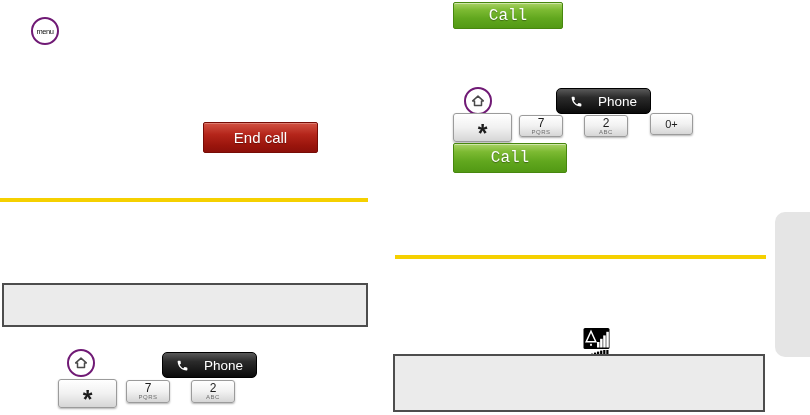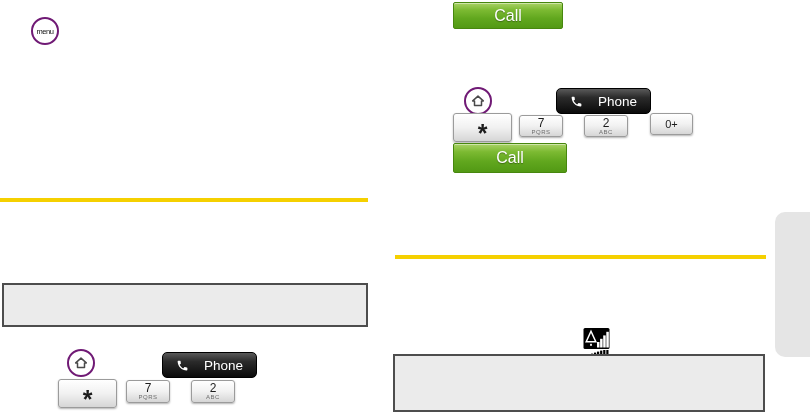--- a/index.html
+++ b/index.html
@@ -18,20 +18,21 @@
   .menu-label { font-size:7.5px; color:#111; letter-spacing:-0.4px; }
 
   
   .btn-call {
     position:absolute; display:flex; align-items:center; justify-content:center;
     color:#fff; font-size:16px; border-radius:2px;
     background:linear-gradient(180deg,#aad266 0%,#7cba32 28%,#61a71e 62%,#529914 100%);
     border:1px solid #47870e;
     box-shadow:inset 0 1px 0 rgba(255,255,255,.45);
     text-shadow:0 1px 1px rgba(0,0,0,.35);
+    font-family:Liberation Mono, monospace;
   }
   
   .btn-endcall {
     position:absolute; display:flex; align-items:center; justify-content:center;
     color:#fff; font-size:15px; border-radius:2px;
     background:linear-gradient(180deg,#d25243 0%,#b4251a 40%,#9a150c 78%,#8c100a 100%);
     border:1px solid #770c06;
     box-shadow:inset 0 1px 0 rgba(255,255,255,.25);
     text-shadow:0 1px 1px rgba(0,0,0,.35);
   }
@@ -68,20 +69,23 @@
 </style>
 </head>
 <body>
 
 <div class="page">
 
   <div class="hw-circle" style="left:31px; top:17px;">
     <span class="menu-label">menu</span>
   </div>
 
+  <div class="btn-endcall" style="left:203px; top:122px; width:115px; height:31px;">
+    <span>End call</span>
+  </div>
 
   <div class="divider" style="left:0; top:198px; width:368px;"></div>
 
   <div class="note-box" style="left:2px; top:283px; width:366px; height:44px;"></div>
 
   <div class="hw-circle" style="left:67px; top:349px;">
     <span style="display:flex;">
       <svg width="16" height="16" viewBox="0 0 16 16">
         <path d="M8 3.1 L2.7 7.9 H4.5 V12.6 H11.5 V7.9 H13.3 Z" fill="none" stroke="#4a4a4a" stroke-width="1.5" stroke-linejoin="round"></path>
       </svg>

